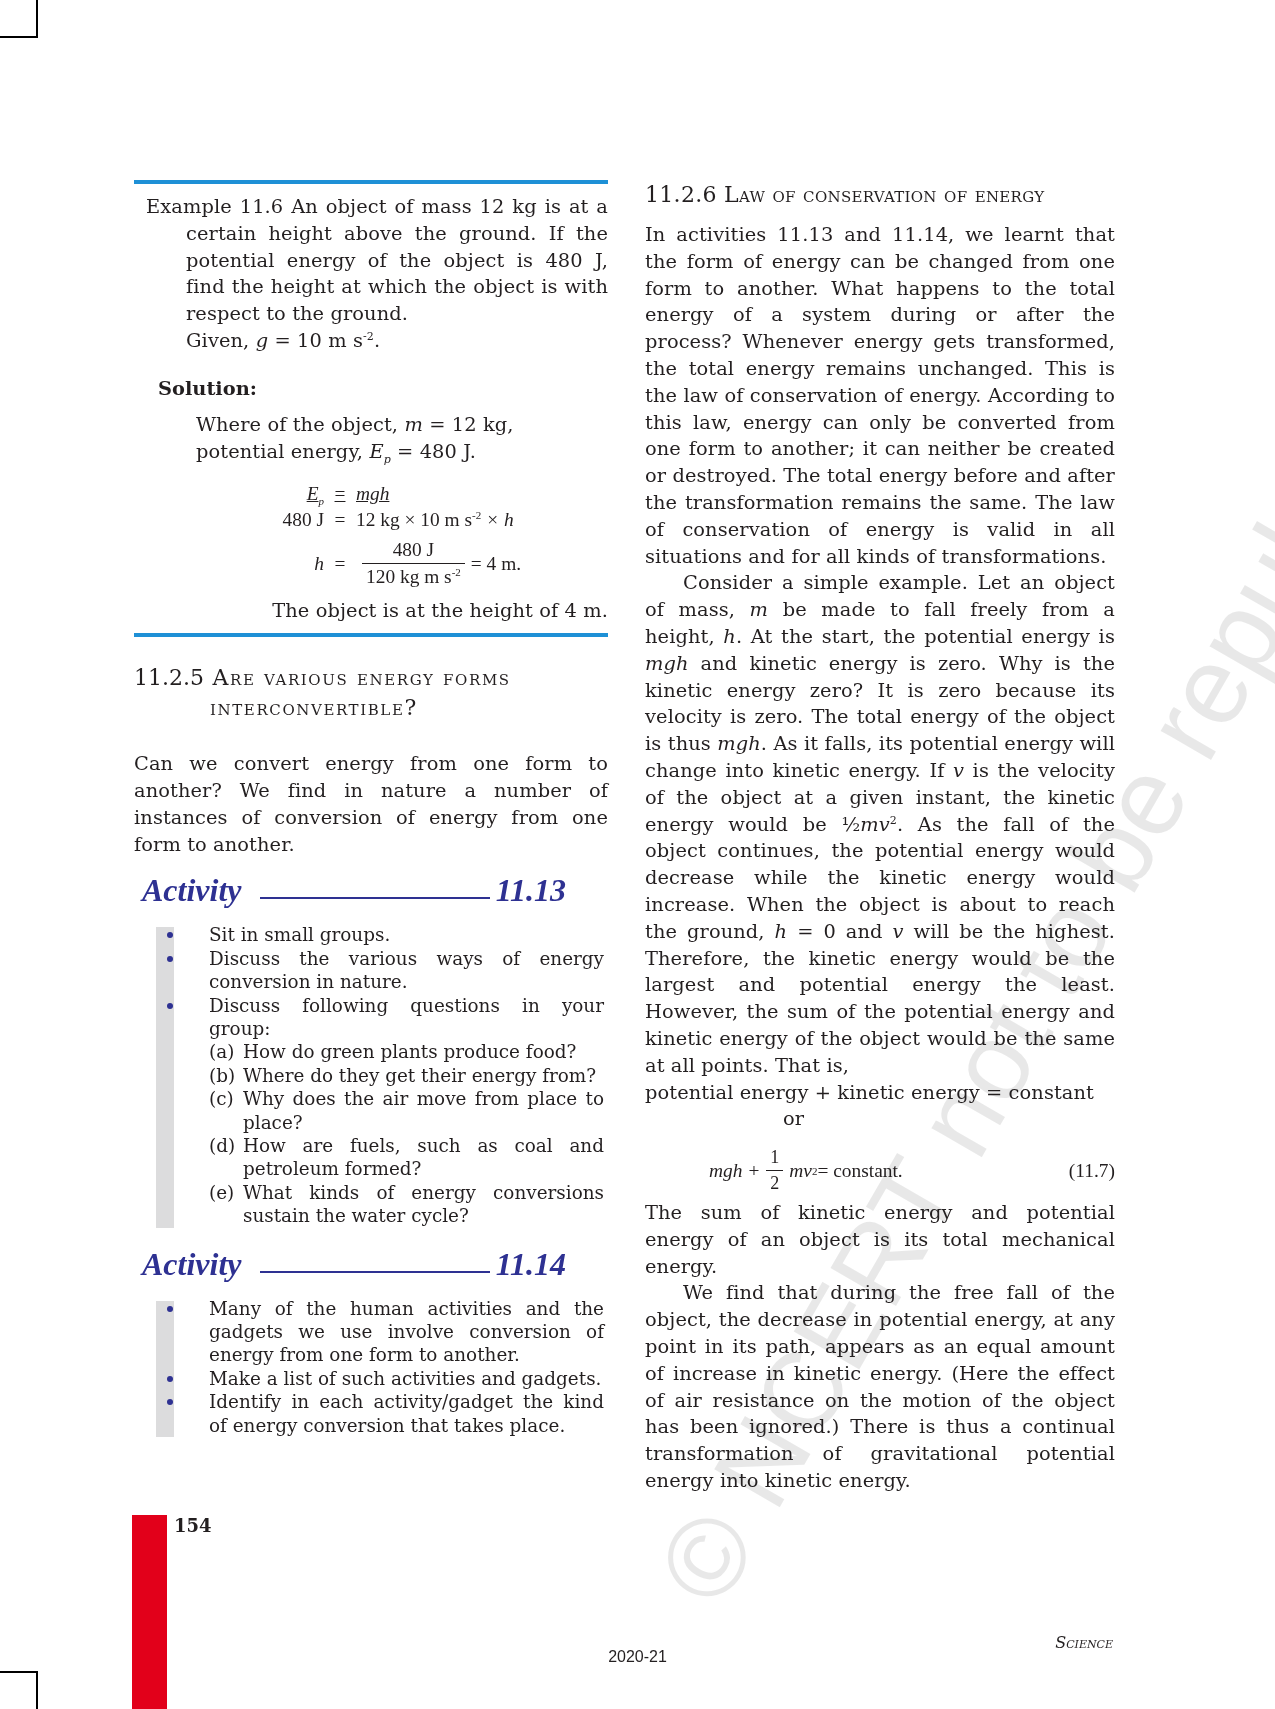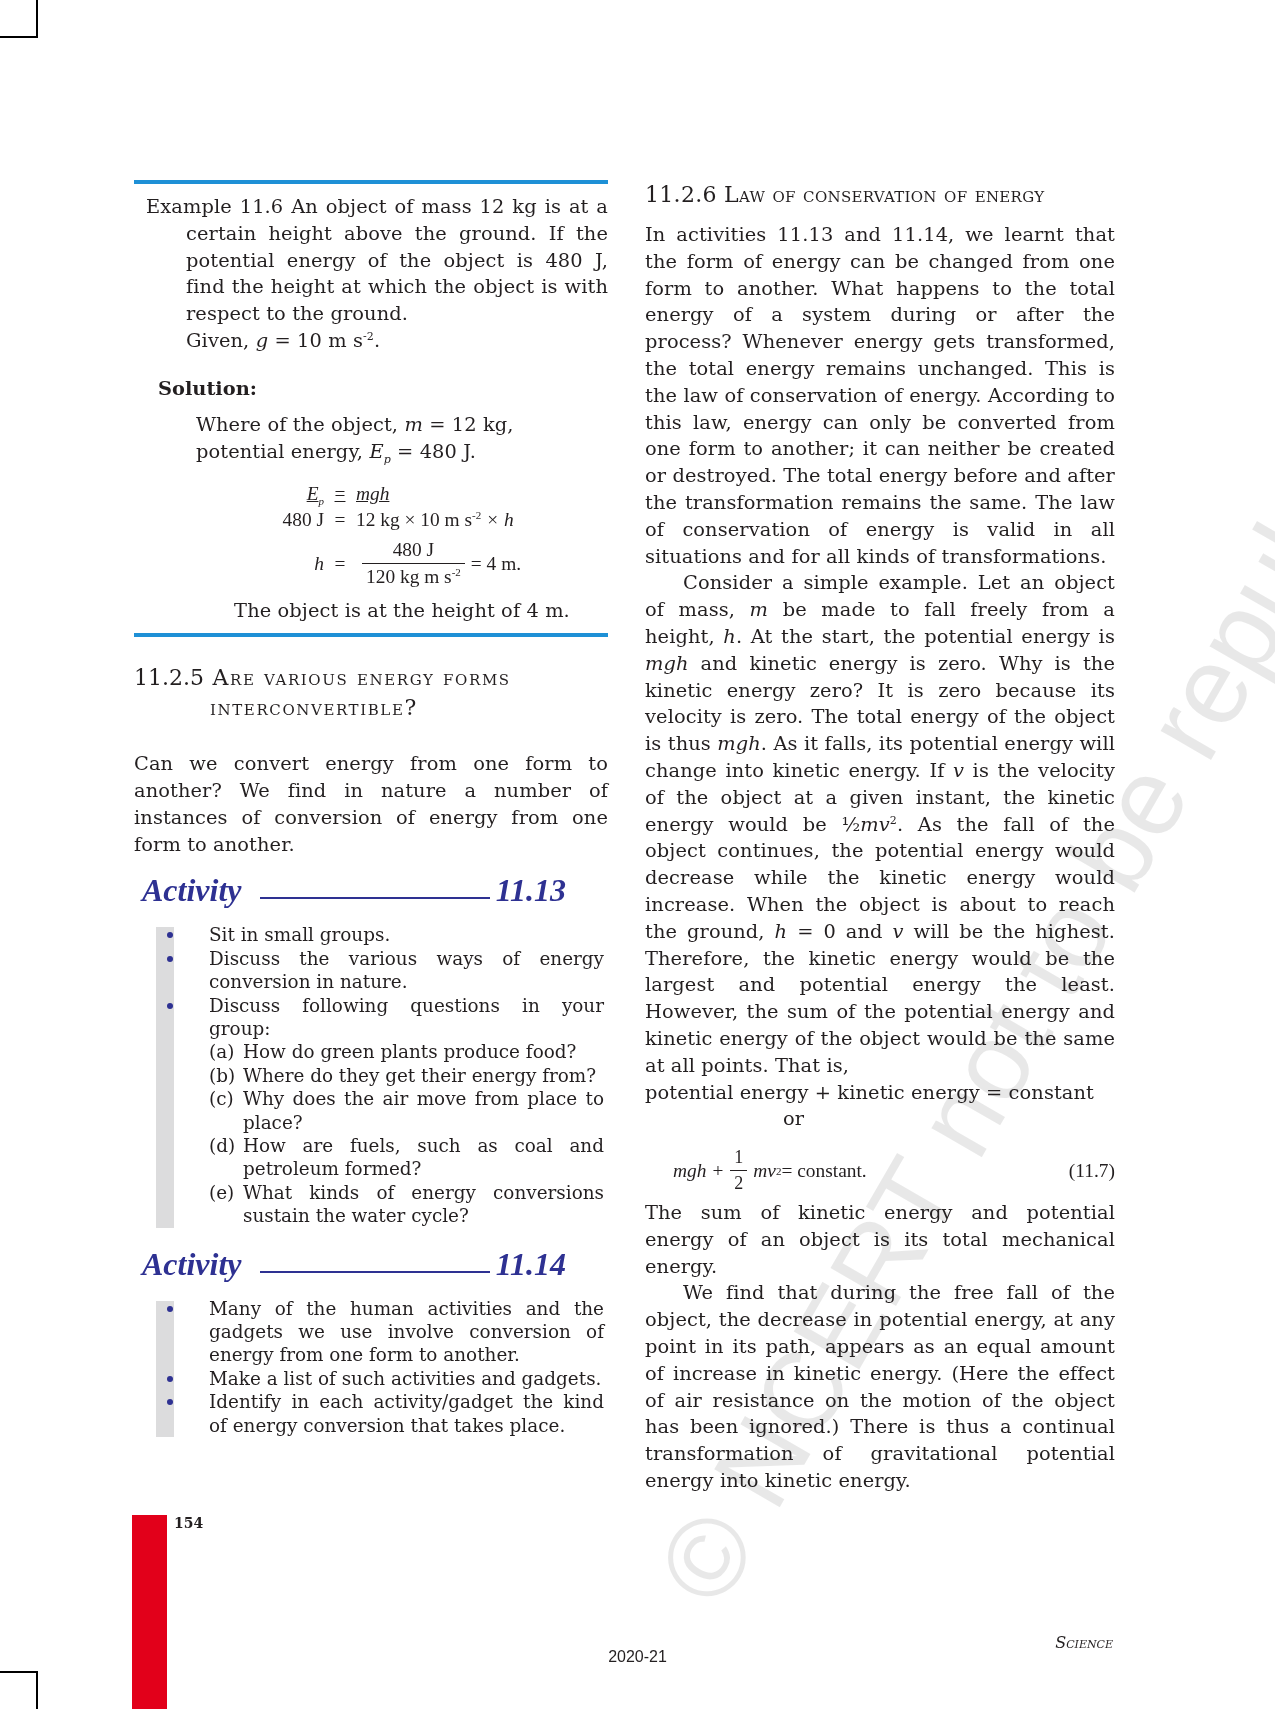--- a/index.html
+++ b/index.html
@@ -45,25 +45,25 @@
   .activity-box .bar { position: absolute; left: 0; top: 4px; bottom: 0; width: 18px; background: #dcdcdd; }
   .activity-box li { list-style: none; position: relative; font-size: 18.4px; line-height: 23.4px; text-align: justify; }
   .activity-box li .dot { position: absolute; left: -42px; top: 9px; width: 6px; height: 6px; border-radius: 50%; background: #2e3192; }
   .sub-q { display: flex; font-size: 18.4px; line-height: 23.4px; }
   .sub-q .lbl { width: 34px; flex: none; }
   .sub-q .txt { flex: 1; text-align: justify; }
 
   .right-head { font-size: 22px; line-height: 30px; letter-spacing: 0.3px; }
   .indent { text-indent: 38px; }
 
-  .bottom-eq { display: flex; align-items: center; font-family: "Liberation Serif", serif; font-size: 19.4px; margin: 14px 0 6px 28px; justify-content: space-between; }
+  .bottom-eq { display: flex; align-items: center; font-family: "Liberation Serif", serif; font-size: 19.4px; margin: 14px 0 6px 64px; justify-content: space-between; }
   .bottom-eq .eqno { margin-left: auto; }
 
   .footer-bar { position: absolute; left: 132px; top: 1515px; width: 35px; height: 194px; background: #e2001a; }
-  .page-num { position: absolute; left: 174px; top: 1515px; font-weight: bold; font-size: 14px; }
+  .page-num { position: absolute; left: 174px; top: 1515px; font-weight: bold; font-size: 18px; }
   .footer-title { position: absolute; right: 162px; top: 1593px; font-style: italic; font-size: 16px; font-variant: small-caps; margin-top: 40px; }
   .year { position: absolute; left: 0; right: 0; top: 1648px; text-align: center; font-family: "Liberation Sans", sans-serif; font-size: 16px; }
 
   .watermark { position: absolute; left: 340px; top: 560px; width: 700px; height: 700px; pointer-events: none; }
   .watermark span { position: absolute; left: -40px; top: 300px; transform: rotate(-60deg); font-family: "Liberation Sans", sans-serif; font-size: 110px; color: rgba(0,0,0,0.09); white-space: nowrap; }
 </style>
 </head>
 <body>
 
 <div class="crop" style="left:36px;top:0;width:2px;height:38px;"></div>
@@ -112,21 +112,21 @@
       </div>
       <div class="frac-row">
         <span class="ital" style="width:128px;text-align:right;">h</span>
         <span style="width:32px;text-align:center;">=</span>
         <span class="frac">
           <span class="num">480 J</span>
           <span class="den"><span>120 kg m s</span><sup>-2</sup></span>
         </span>
         <span>= 4 m.</span>
       </div>
-      <div class="p sol-concl" style="text-align:center;">The object is at the height of 4 m.</div>
+      <div class="p sol-concl" style="text-align:right;">The object is at the height of 4 m.</div>
     </div>
   </div>
 
   <div class="blue-rule" style="margin-top:8px;"></div>
 
   <div class="sec-head" style="margin-top:26px;">
     <span class="num">11.2.5</span>
     <span class="sc">Are various energy forms</span>
     <div class="sc cont">interconvertible?</div>
   </div>

